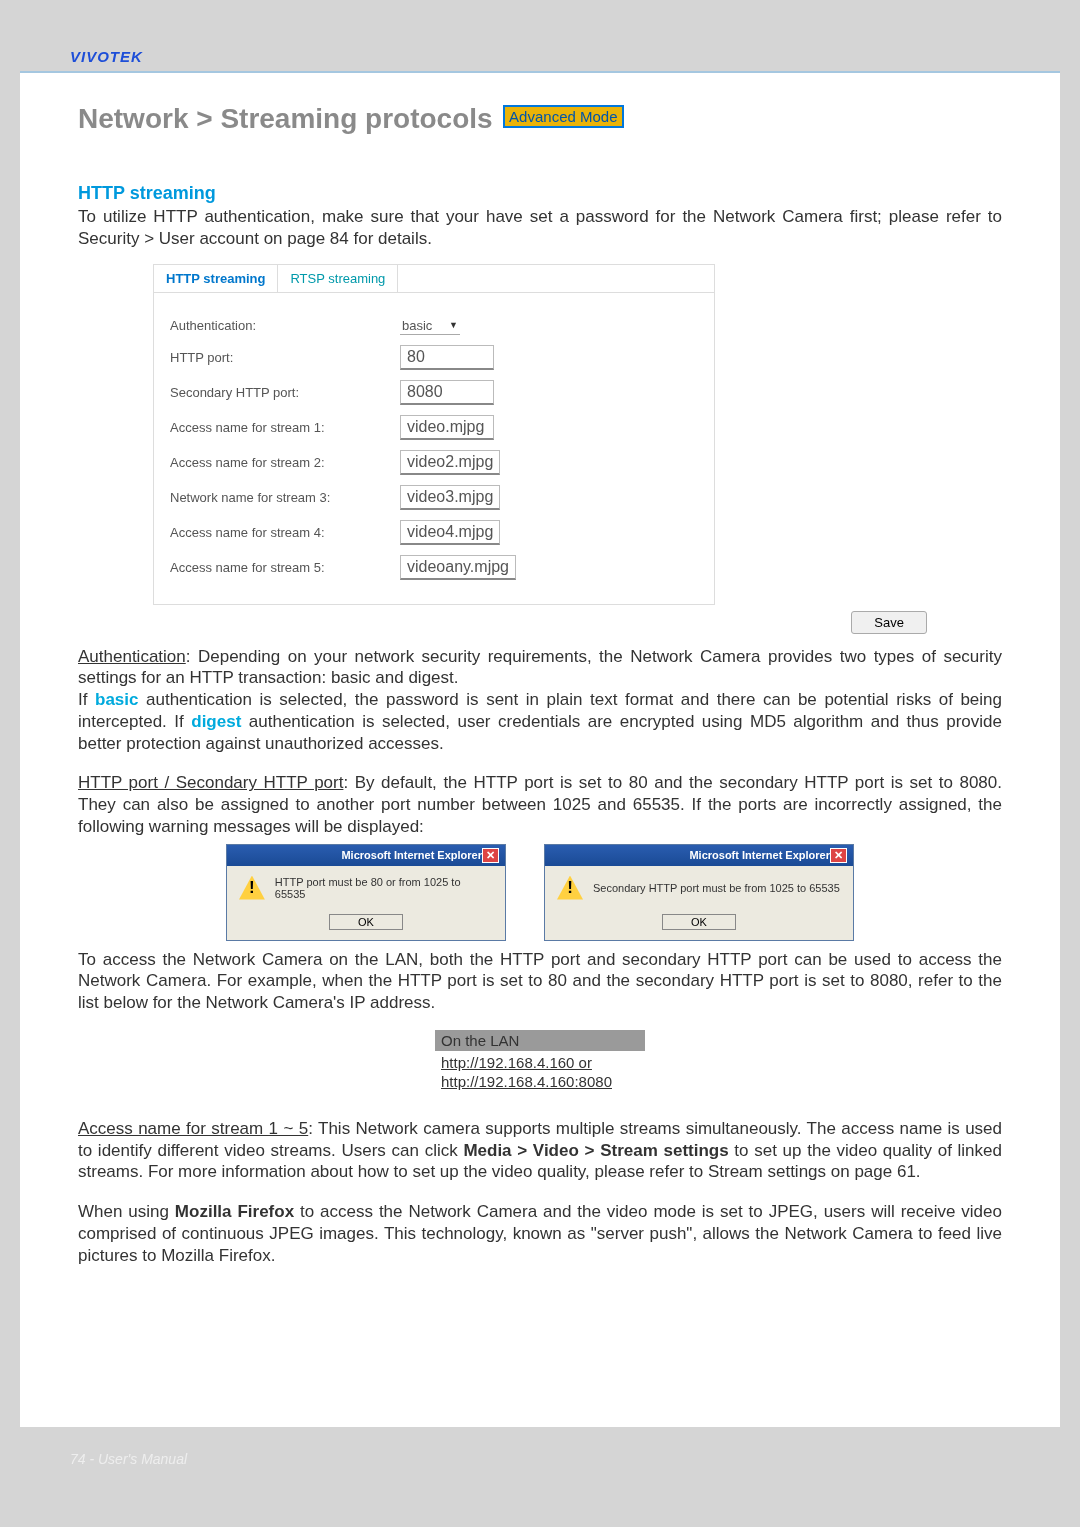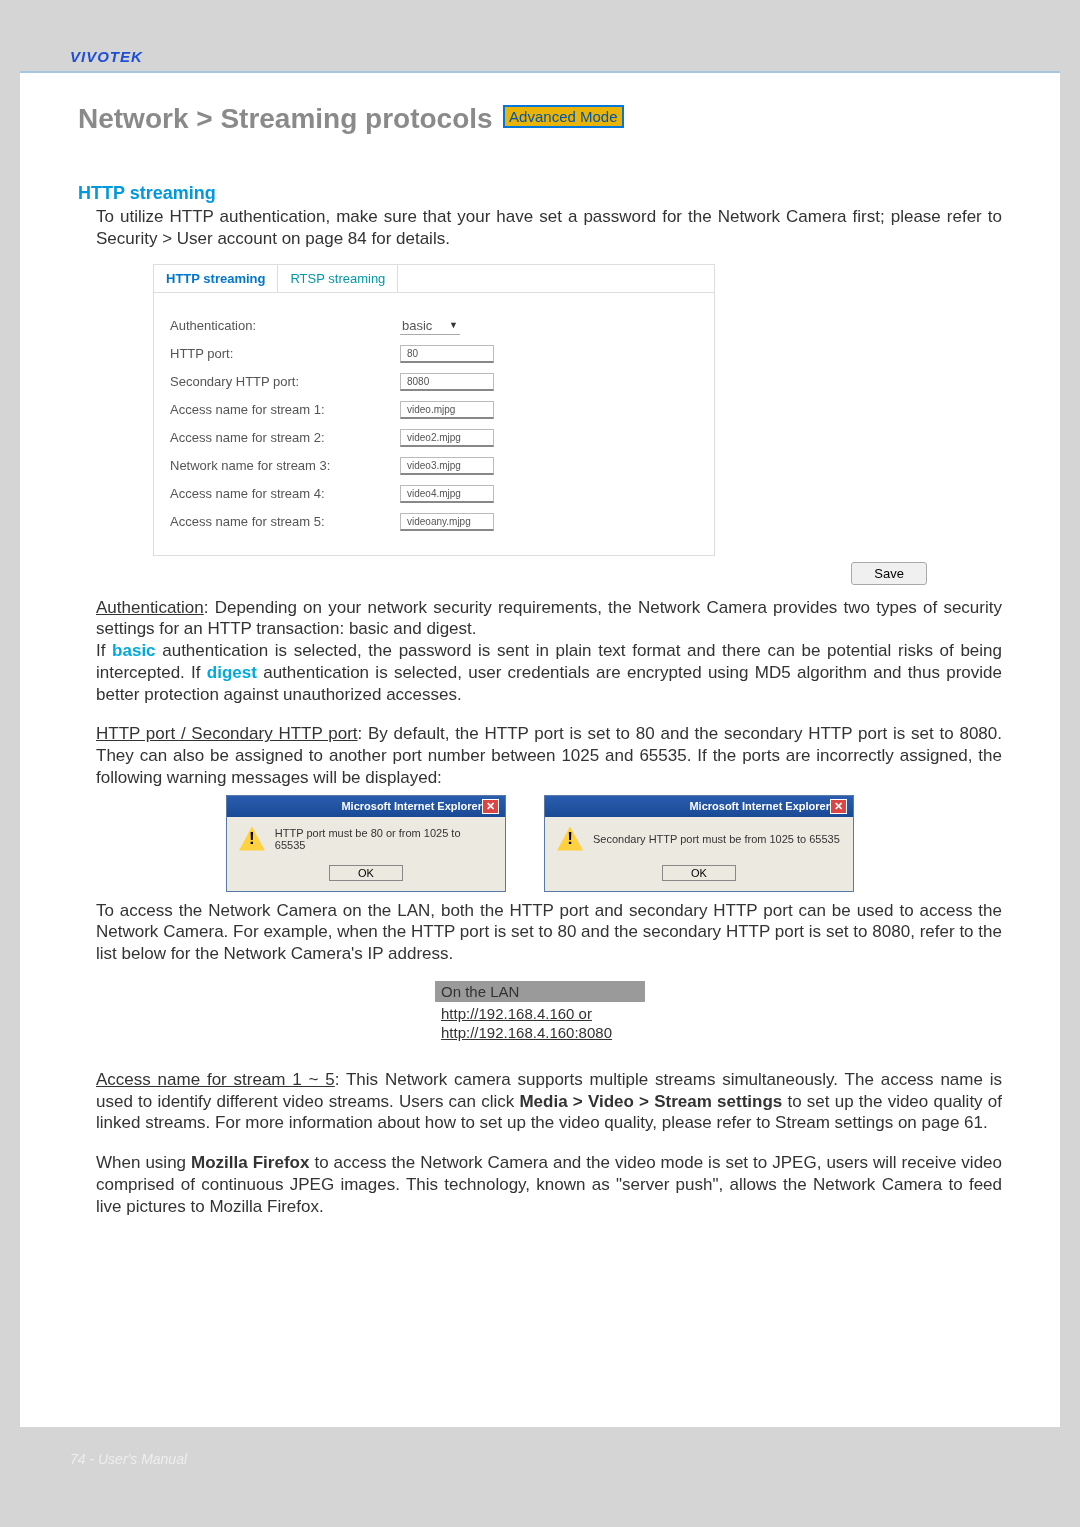--- a/index.html
+++ b/index.html
@@ -54,21 +54,20 @@
     font-weight: bold;
     font-size: 18px;
     margin-top: 48px;
   }
   .body-text {
     font-size: 17px;
     color: #333;
     margin-top: 2px;
     text-align: justify;
     line-height: 1.28;
-    margin-left: 18px;
   }
   .body-text .hl { color: #00aadd; font-weight: bold; }
   .body-text .ul { text-decoration: underline; }
   .body-text .bold { font-weight: bold; }
 
   
   .panel {
     border: 1px solid #ddd;
     margin: 14px 0 6px 75px;
     width: 562px;
@@ -92,21 +91,21 @@
     align-items: center;
     margin: 10px 0;
   }
   .row .lbl { width: 230px; }
   .row .val {
     border: 1px solid #bbb;
     border-bottom: 2px solid #888;
     padding: 2px 6px;
     min-width: 94px;
     background: #fff;
-    font-size: 10px;
+    font-size: 16px;
   }
   .row .sel {
     display: flex;
     align-items: center;
     gap: 6px;
     border-bottom: 1px solid #aaa;
     padding: 1px 2px;
     width: 60px;
     justify-content: space-between;
   }

